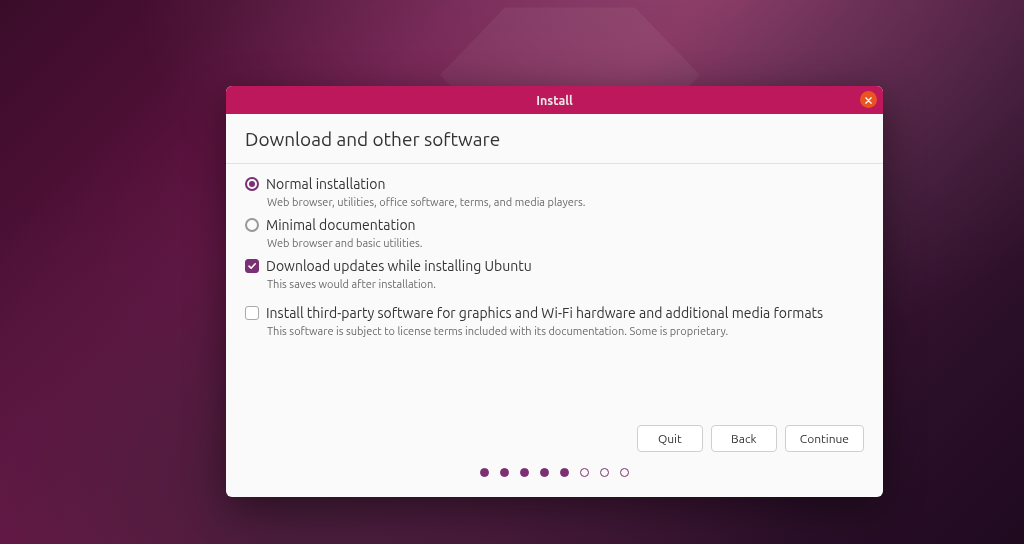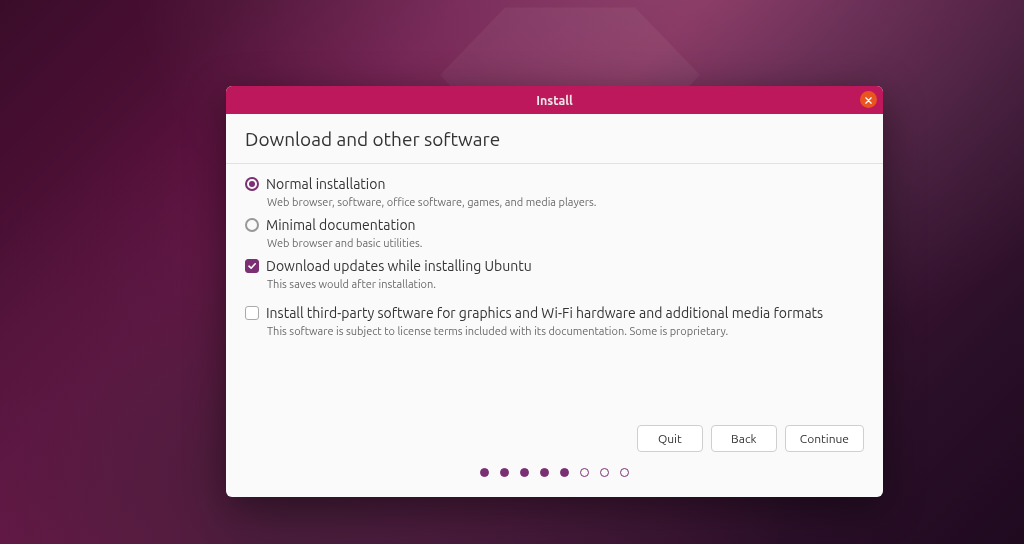--- a/index.html
+++ b/index.html
@@ -212,21 +212,21 @@
 
   <div class="content">
     <div class="page-title">Download and other software</div>
     <div class="divider"></div>
 
 
     <div class="option-row">
       <span class="radio selected"></span>
       <span class="option-label">Normal installation</span>
     </div>
-    <div class="option-desc">Web browser, software, office software, games, and media players.</div>
+    <div class="option-desc">Web browser, utilities, office software, terms, and media players.</div>
 
     <div class="option-row">
       <span class="radio"></span>
       <span class="option-label">Minimal documentation</span>
     </div>
     <div class="option-desc">Web browser and basic utilities.</div>
 
 
     <div class="option-row">
       <span class="checkbox checked">

